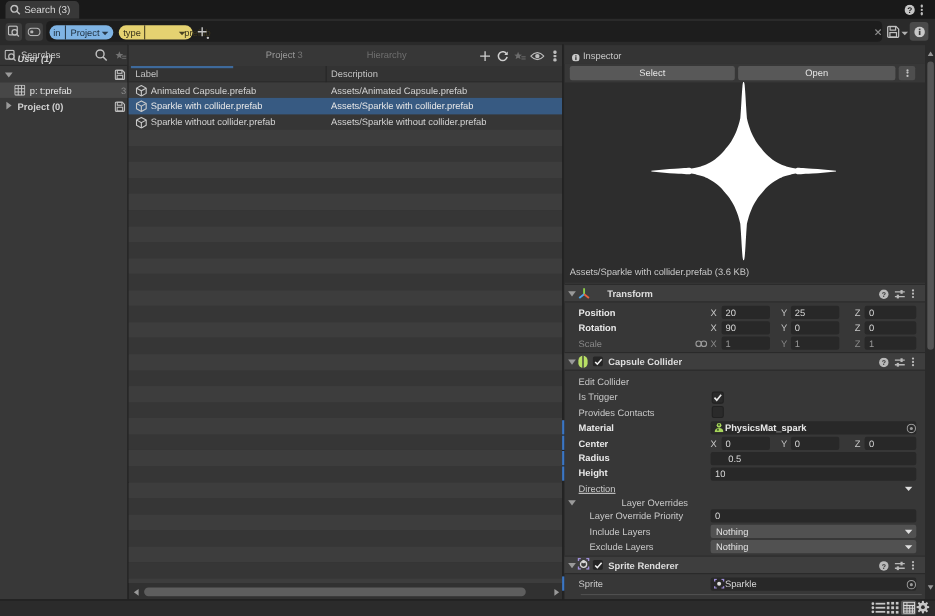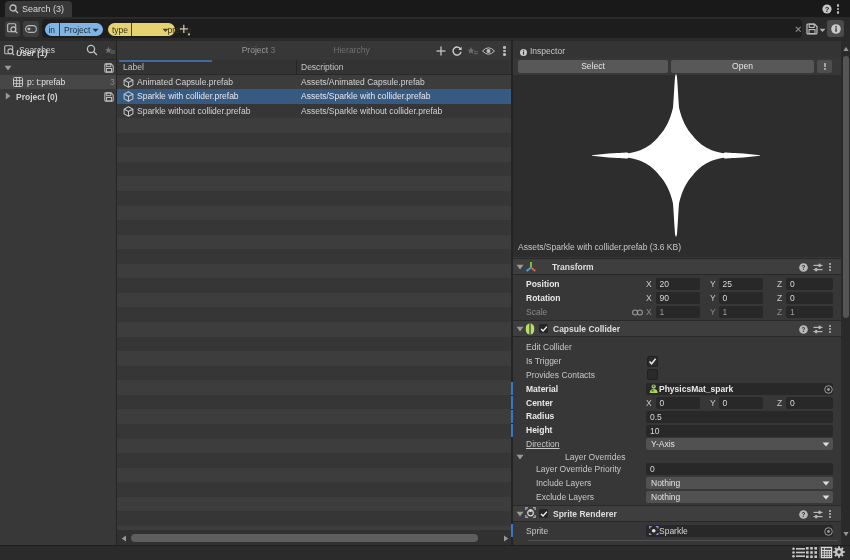--- a/index.html
+++ b/index.html
@@ -369,26 +369,25 @@
   <div class="abs" style="left:511px;top:396.00px;width:2px;height:13px;background:#3b76c4;"></div>
   <div class="abs" style="left:526px;top:397.50px;color:#e8e8e8;font-weight:bold;">Center</div>
   <div class="abs" style="left:646px;top:397.50px;color:#c8c8c8;">X</div>
   <div class="abs" style="left:655.5px;top:396.80px;width:44.5px;height:12px;background:#282828;border-radius:2px;color:#d8d8d8;line-height:12px;padding-left:4px;">0</div>
   <div class="abs" style="left:710px;top:397.50px;color:#c8c8c8;">Y</div>
   <div class="abs" style="left:718.5px;top:396.80px;width:44.0px;height:12px;background:#282828;border-radius:2px;color:#d8d8d8;line-height:12px;padding-left:4px;">0</div>
   <div class="abs" style="left:777px;top:397.50px;color:#c8c8c8;">Z</div>
   <div class="abs" style="left:786px;top:396.80px;width:47px;height:12px;background:#282828;border-radius:2px;color:#d8d8d8;line-height:12px;padding-left:4px;">0</div>
   <div class="abs" style="left:511px;top:409.90px;width:2px;height:13px;background:#3b76c4;"></div>
   <div class="abs" style="left:526px;top:411.40px;color:#e8e8e8;font-weight:bold;">Radius</div>
-  <div class="abs" style="left:646px;top:410.70px;width:187px;height:12px;background:#282828;border-radius:2px;color:#d8d8d8;line-height:12px;padding-left:4px;">0.5</div>
+  <div class="abs" style="left:646px;top:410.70px;width:187px;height:12px;background:#282828;border-radius:2px;color:#d8d8d8;line-height:12px;padding-left:16px;">0.5</div>
   <div class="abs" style="left:511px;top:423.70px;width:2px;height:13px;background:#3b76c4;"></div>
   <div class="abs" style="left:526px;top:425.20px;color:#e8e8e8;font-weight:bold;">Height</div>
   <div class="abs" style="left:646px;top:424.50px;width:187px;height:12px;background:#282828;border-radius:2px;color:#d8d8d8;line-height:12px;padding-left:4px;">10</div>
   <div class="abs" style="left:526px;top:439.10px;color:#c8c8c8;text-decoration:underline;">Direction</div>
-  <div class="abs" style="left:646px;top:438.40px;width:187px;height:12px;background:#515151;border-radius:2px;color:#e2e2e2;line-height:12px;padding-left:5px;">Y-Axis</div>
     <svg class="abs" style="left:822px;top:442.40px" width="8" height="5" viewBox="0 0 8 5">
       <path d="M0.6 0.6 L4 4.4 L7.4 0.6 Z" fill="#dfdfdf"></path>
     </svg>
   <svg class="abs" style="left:516px;top:454.00px" width="8" height="6" viewBox="0 0 8 6">
       <path d="M0.5 0.8 L7.5 0.8 L4 5.5 Z" fill="#9a9a9a"></path>
     </svg>
   <div class="abs" style="left:526px;top:451.50px;color:#c8c8c8;padding-left:39px;">Layer Overrides</div>
   <div class="abs" style="left:536px;top:463.80px;color:#c8c8c8;">Layer Override Priority</div>
   <div class="abs" style="left:646px;top:463.10px;width:187px;height:12px;background:#282828;border-radius:2px;color:#d8d8d8;line-height:12px;padding-left:4px;">0</div>
   <div class="abs" style="left:536px;top:477.60px;color:#c8c8c8;">Include Layers</div>

